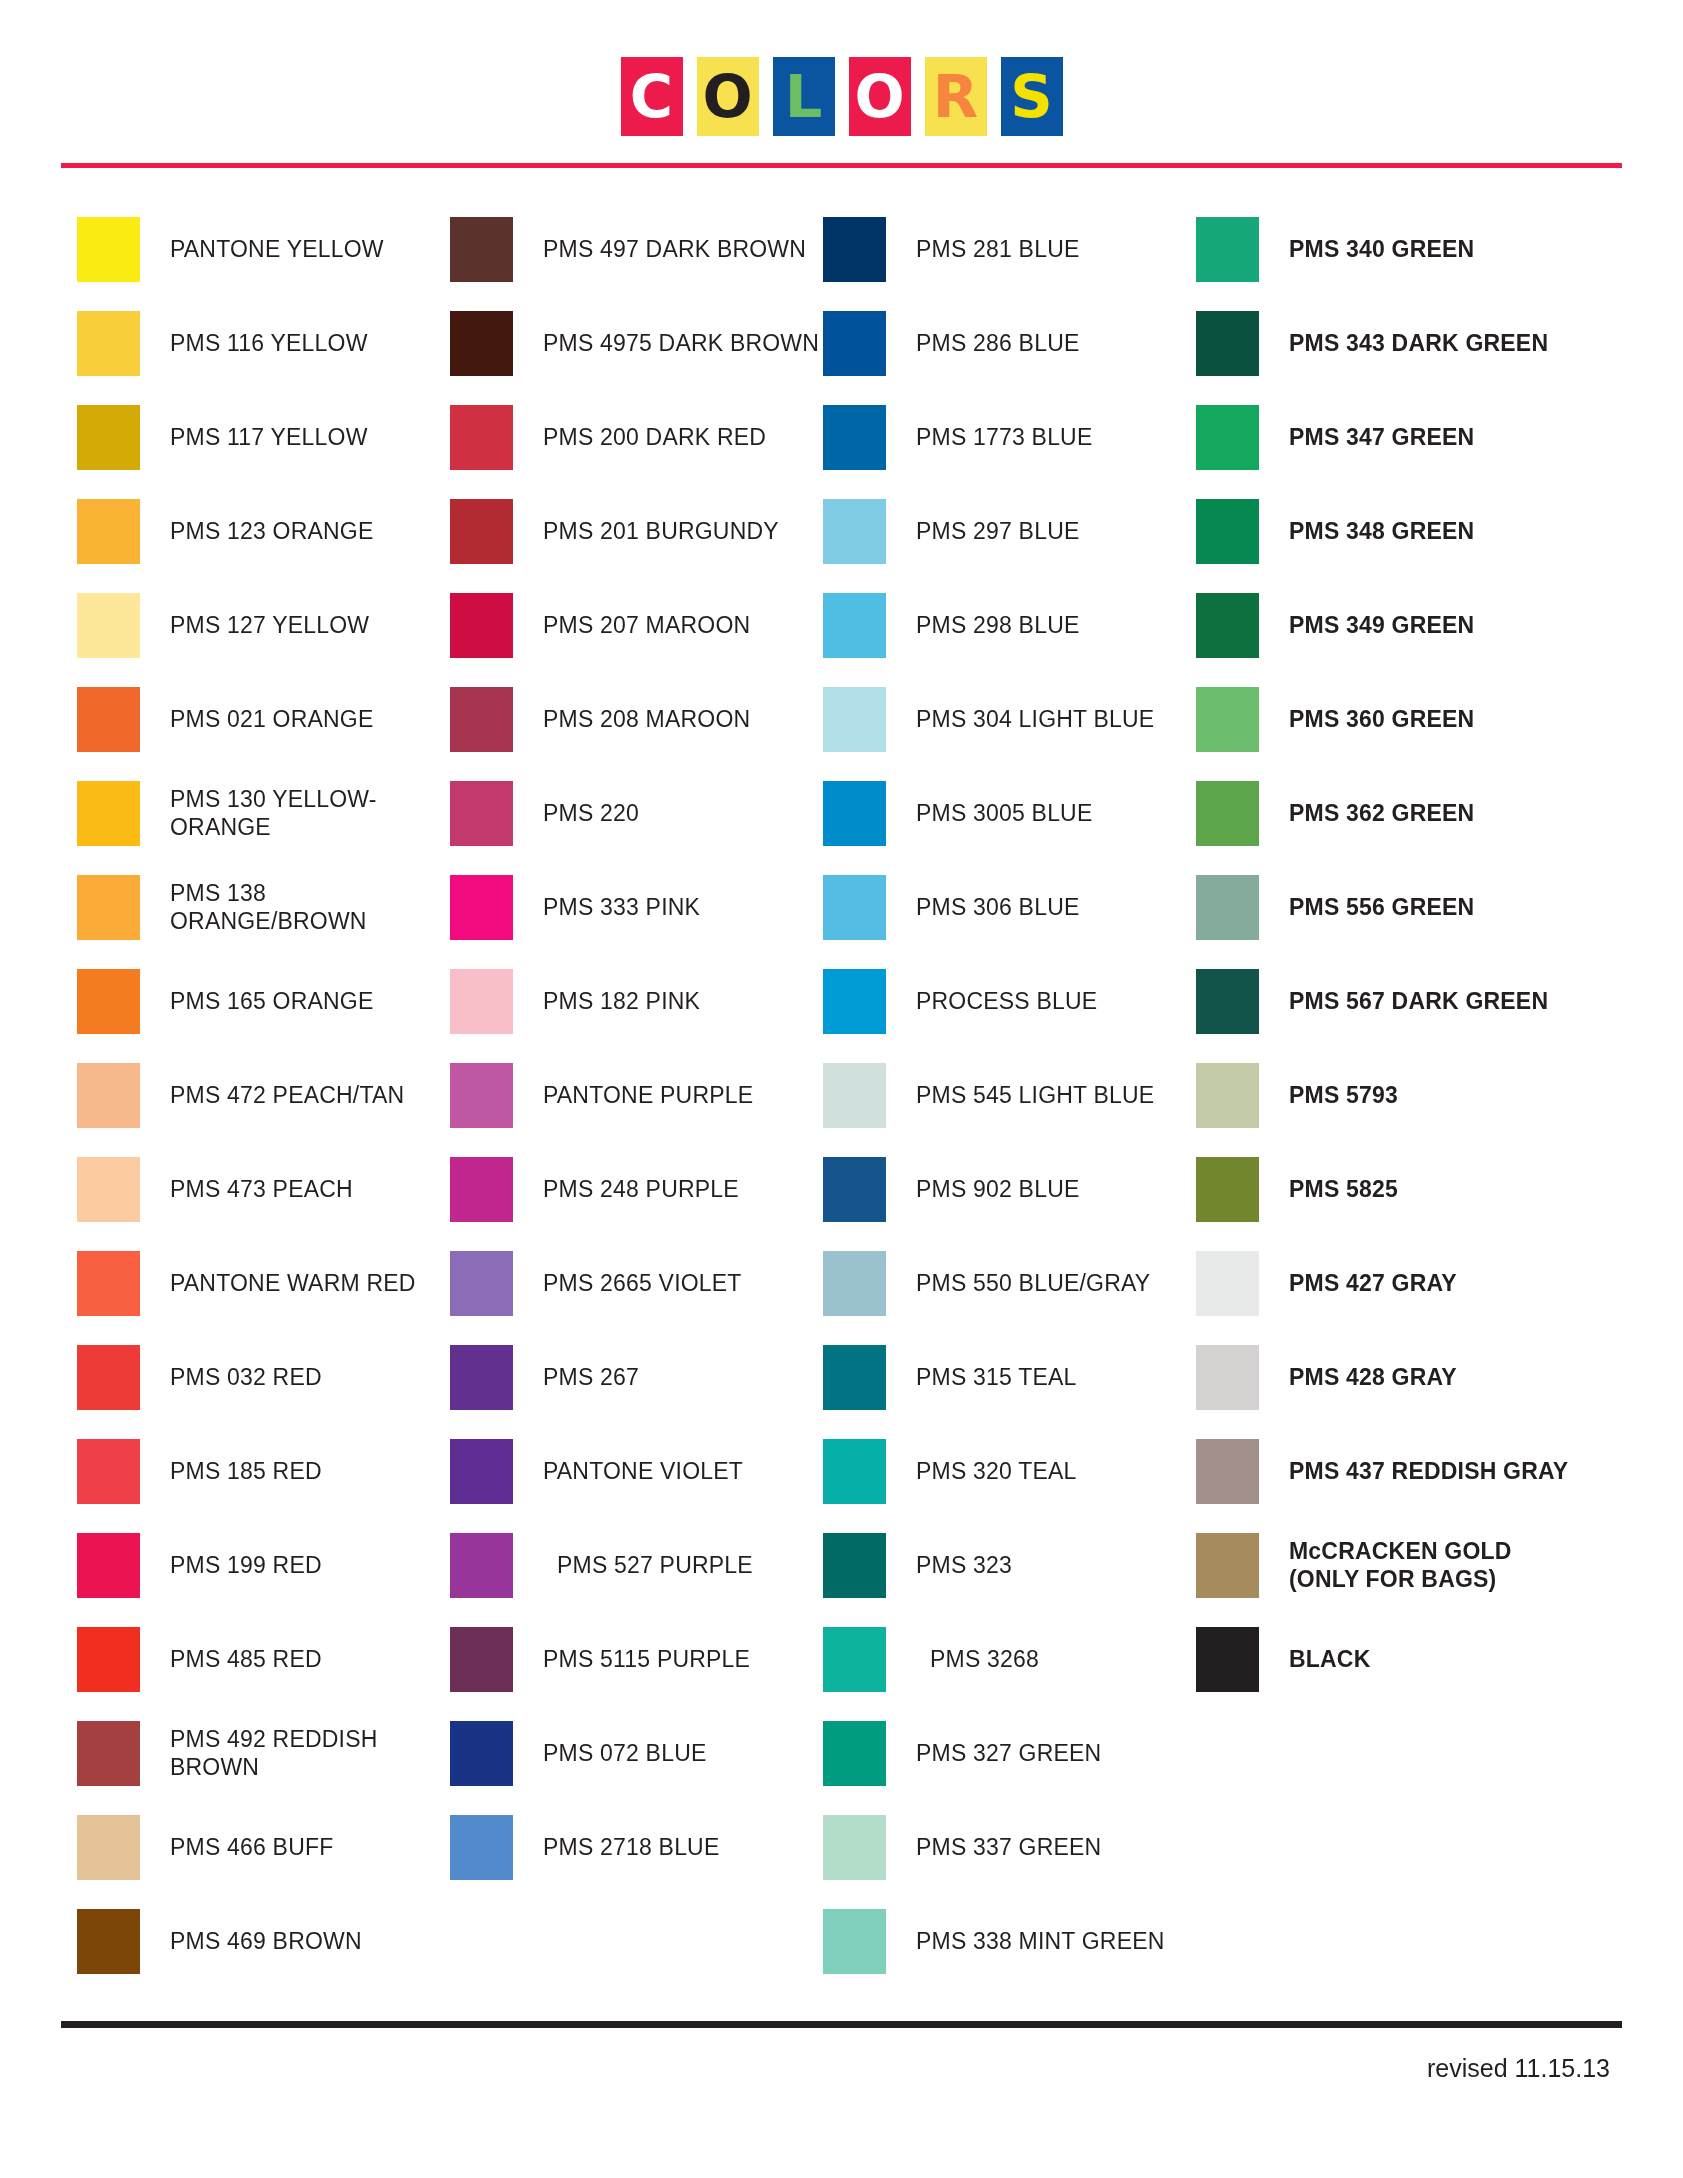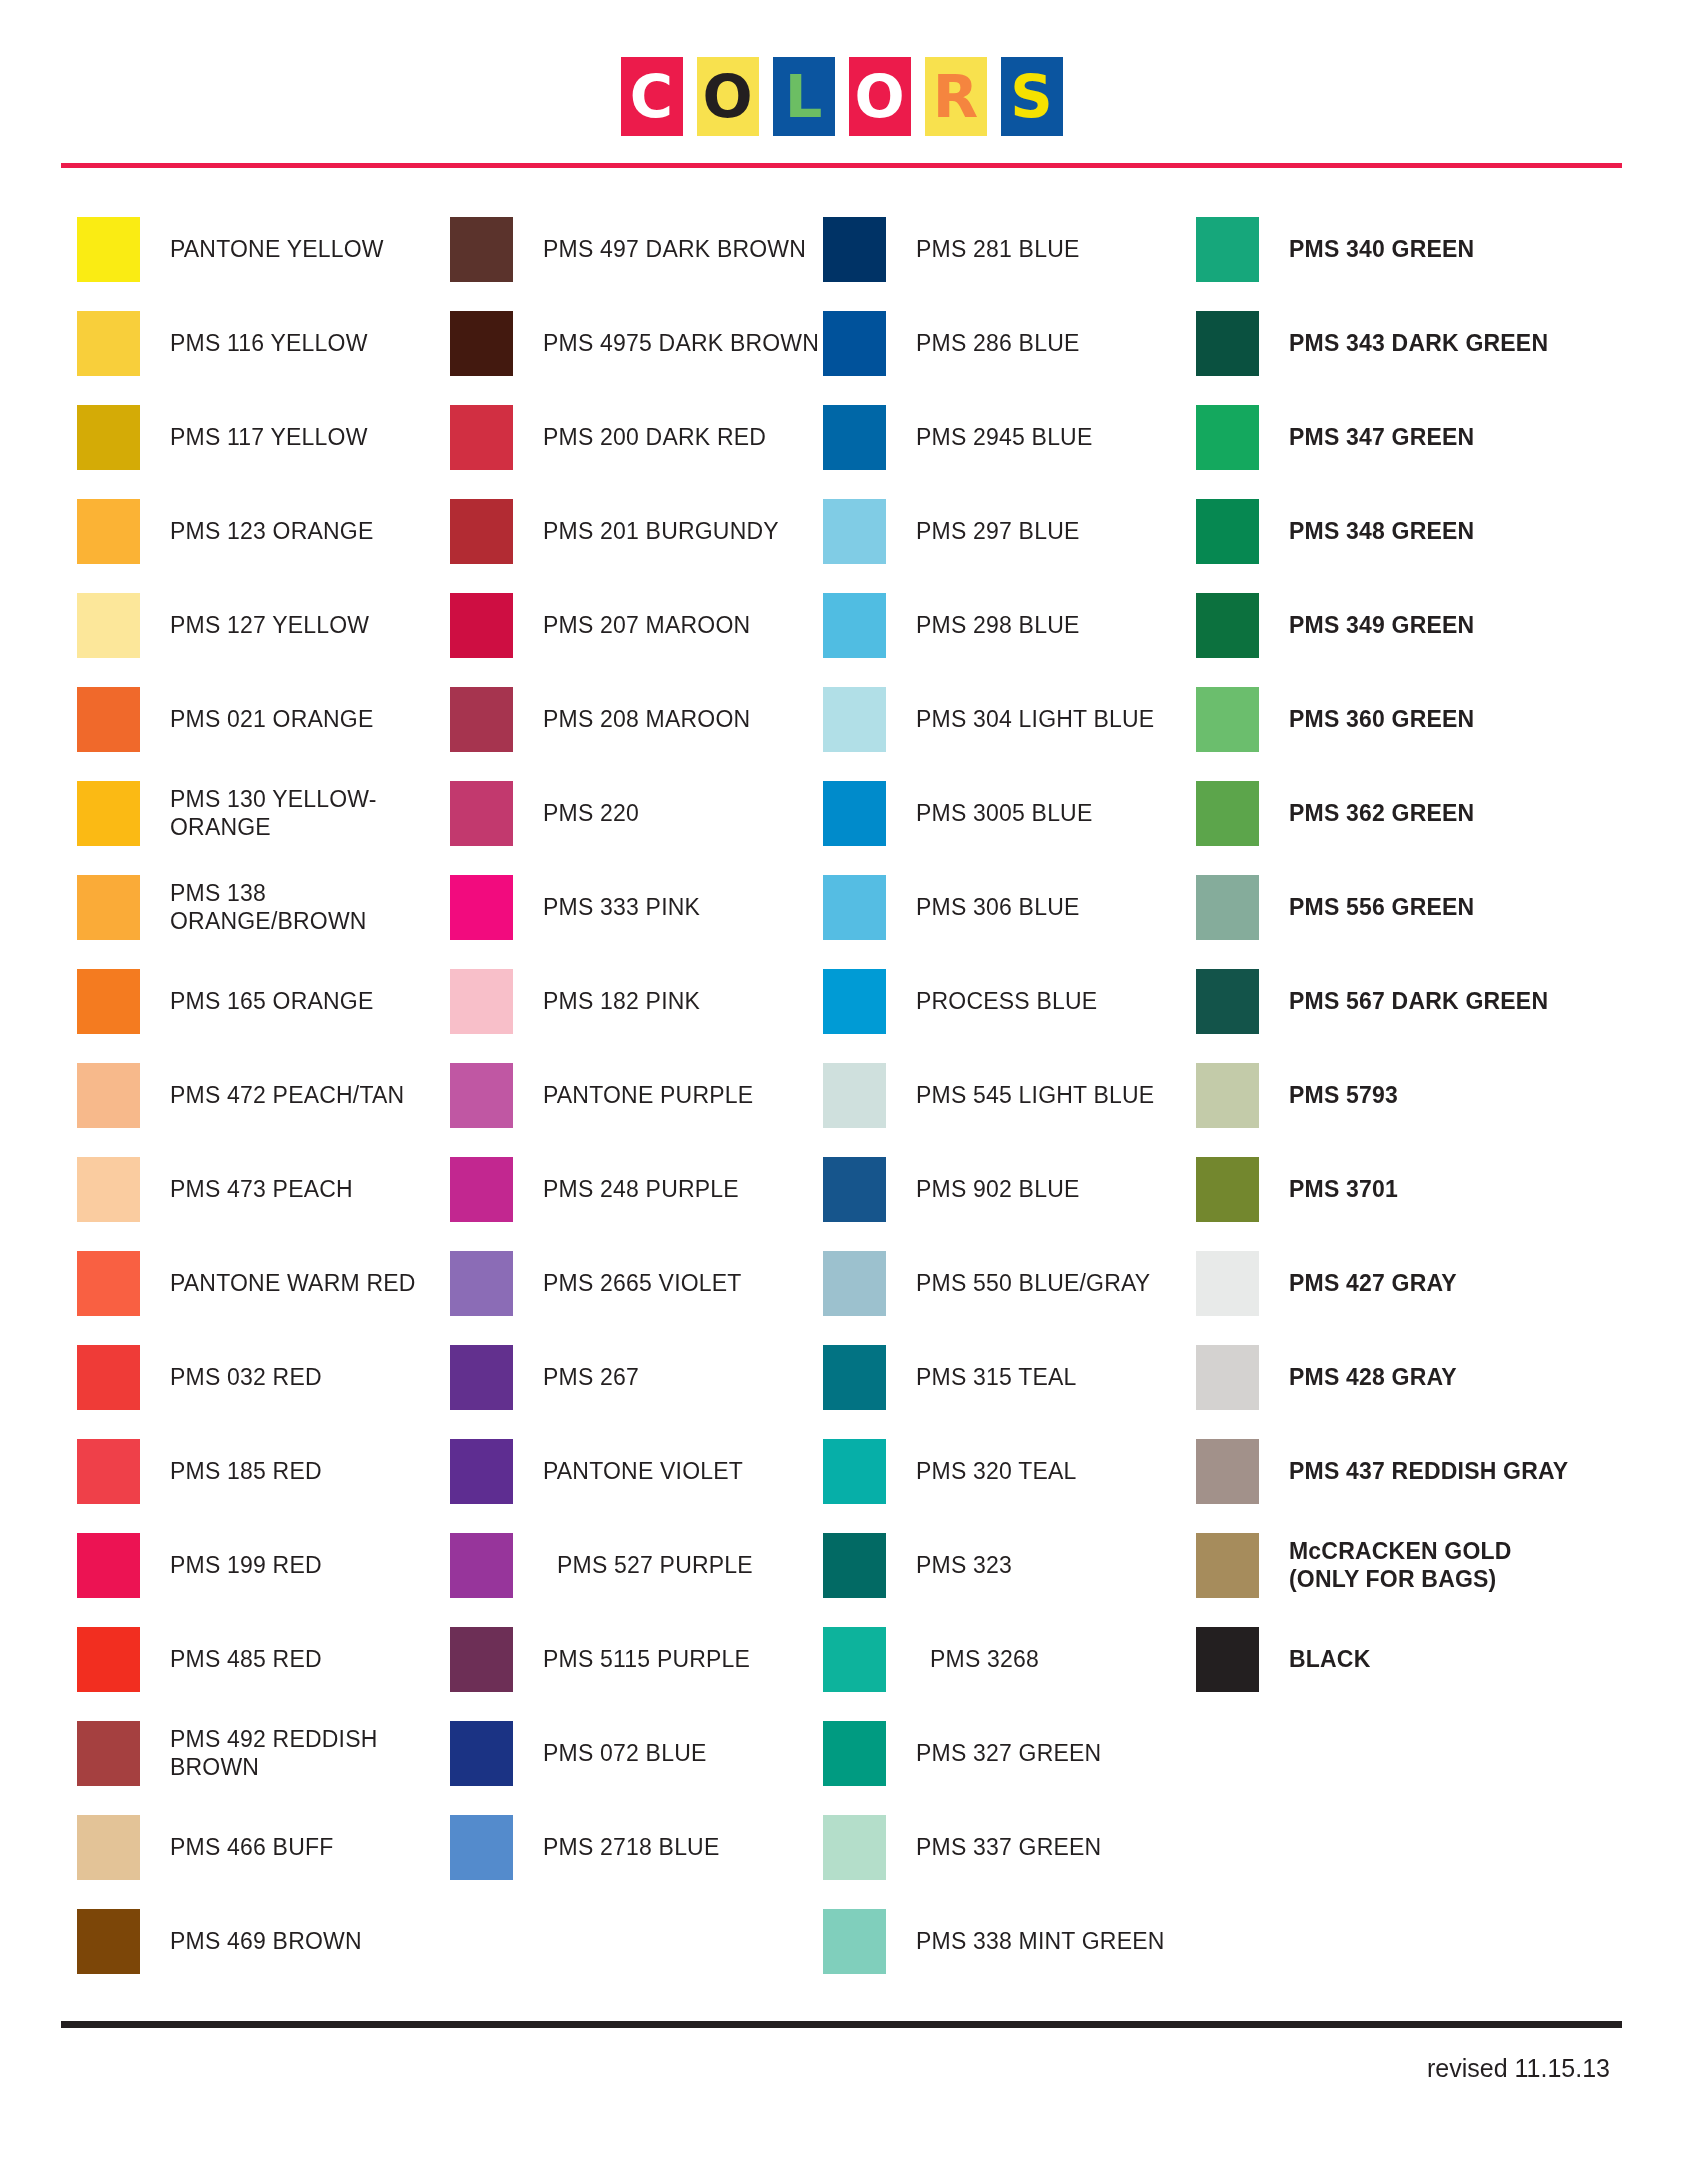--- a/index.html
+++ b/index.html
@@ -290,21 +290,21 @@
         <div class="swatch-row">
           <div class="swatch" style="background: rgb(0, 51, 102);"></div>
           <div class="swatch-label">PMS 281 BLUE</div>
         </div>
         <div class="swatch-row">
           <div class="swatch" style="background: rgb(0, 82, 155);"></div>
           <div class="swatch-label">PMS 286 BLUE</div>
         </div>
         <div class="swatch-row">
           <div class="swatch" style="background: rgb(0, 103, 167);"></div>
-          <div class="swatch-label">PMS 2945 BLUE</div>
+          <div class="swatch-label">PMS 1773 BLUE</div>
         </div>
         <div class="swatch-row">
           <div class="swatch" style="background: rgb(128, 204, 229);"></div>
           <div class="swatch-label">PMS 297 BLUE</div>
         </div>
         <div class="swatch-row">
           <div class="swatch" style="background: rgb(80, 189, 226);"></div>
           <div class="swatch-label">PMS 298 BLUE</div>
         </div>
         <div class="swatch-row">
@@ -400,21 +400,21 @@
         <div class="swatch-row">
           <div class="swatch" style="background: rgb(19, 84, 74);"></div>
           <div class="swatch-label">PMS 567 DARK GREEN</div>
         </div>
         <div class="swatch-row">
           <div class="swatch" style="background: rgb(195, 203, 169);"></div>
           <div class="swatch-label">PMS 5793</div>
         </div>
         <div class="swatch-row">
           <div class="swatch" style="background: rgb(115, 135, 46);"></div>
-          <div class="swatch-label">PMS 3701</div>
+          <div class="swatch-label">PMS 5825</div>
         </div>
         <div class="swatch-row">
           <div class="swatch" style="background: rgb(232, 234, 233);"></div>
           <div class="swatch-label">PMS 427 GRAY</div>
         </div>
         <div class="swatch-row">
           <div class="swatch" style="background: rgb(212, 210, 208);"></div>
           <div class="swatch-label">PMS 428 GRAY</div>
         </div>
         <div class="swatch-row">

